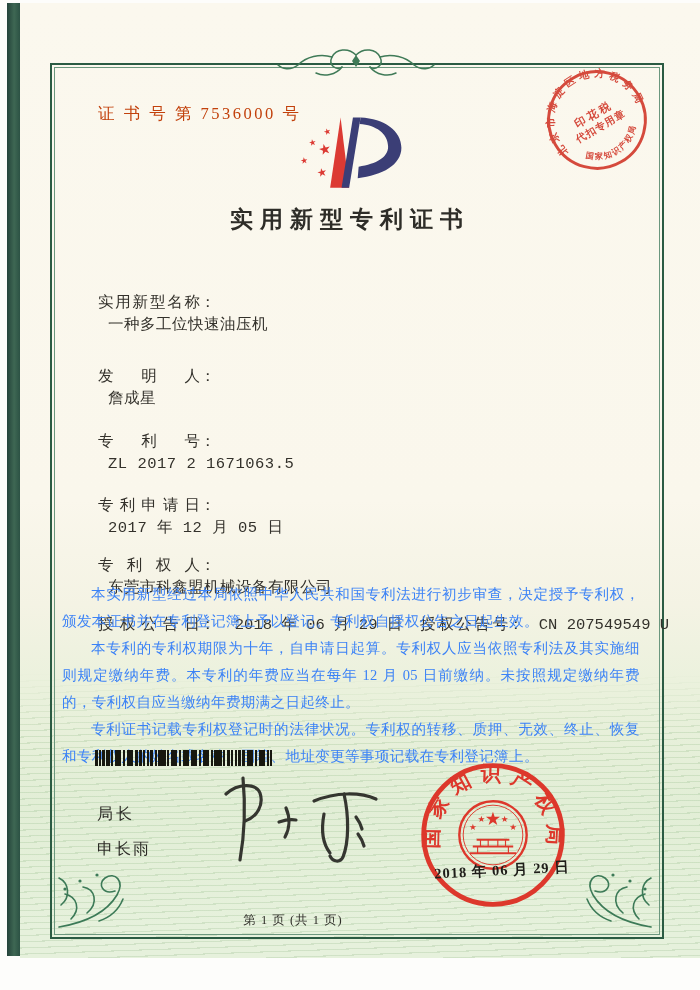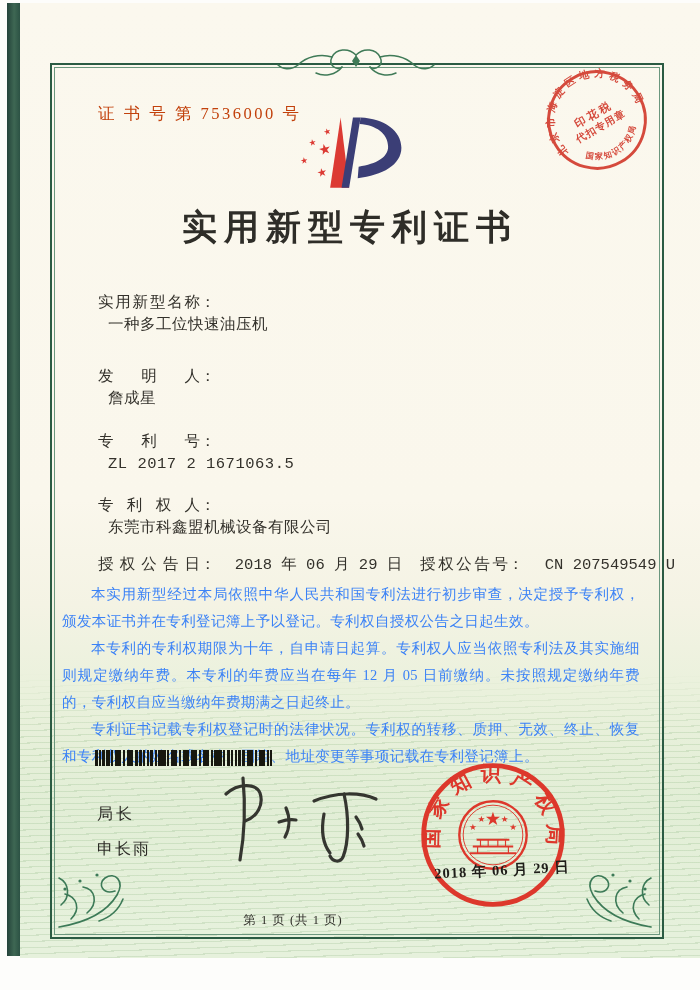--- a/index.html
+++ b/index.html
@@ -8,21 +8,21 @@
   .binding-strip{position:absolute;left:7px;top:3px;width:13px;height:953px;
     background:linear-gradient(90deg,#24433a,#3e6753 55%,#2c5244);}
   .paper{position:absolute;left:20px;top:3px;width:680px;height:955px;
     background:linear-gradient(180deg,#fbf8ee 0%,#faf7ec 52%,#f4f3e4 63%,#eaf1dc 72%,#e2eed6 84%,#e6f1dc 97%);}
   .wavelines{position:absolute;left:20px;top:672px;width:680px;height:286px;
     background:repeating-linear-gradient(178deg,rgba(118,168,108,0) 0 2.5px,rgba(118,168,108,.20) 2.5px 3.6px,rgba(118,168,108,0) 3.6px 6.2px);
     -webkit-mask-image:linear-gradient(180deg,transparent 0,#000 60px);mask-image:linear-gradient(180deg,transparent 0,#000 60px);}
   .frame{position:absolute;left:50px;top:63px;width:610px;height:872px;border:2.5px solid #2b5b43;}
   .frame-inner{position:absolute;inset:2px;border:1px solid #6b977e;}
   .cert-number{position:absolute;left:98px;top:103px;font-size:16.5px;color:#c2410c;letter-spacing:2.5px;}
-  .title{position:absolute;left:0;top:204px;width:700px;text-align:center;font-size:35px;font-weight:600;
+  .title{position:absolute;left:0;top:204px;width:700px;text-align:center;font-size:23px;font-weight:600;
     color:#2e2d28;letter-spacing:7px;}
   .fields{position:absolute;left:98px;top:292px;width:552px;font-size:15.5px;color:#33312b;font-family:Liberation Mono, monospace;}
   .frow{line-height:22px;}
   .flabel{display:inline-block;width:102px;text-align:justify;text-align-last:justify;vertical-align:top;}
   .fcolon{vertical-align:top;}
   .fvalue{display:inline-block;margin-left:10px;width:428px;vertical-align:top;letter-spacing:.5px;}
   .mb1{margin-bottom:30px}.mb2{margin-bottom:21px}.mb3{margin-bottom:20px}.mb4{margin-bottom:16px}.mb5{margin-bottom:15px}.mb6{margin-bottom:14px}
   .grant-row{position:relative;}
   .grant-right{position:absolute;left:322px;top:0;white-space:nowrap;}
   .grant-right .flabel{width:88px;}
@@ -138,30 +138,34 @@
       <span class="fvalue">一种多工位快速油压机</span>
     </div>
     <div class="frow mb2">
       <span class="flabel">发明人</span><span class="fcolon">：</span>
       <span class="fvalue">詹成星</span>
     </div>
     <div class="frow mb3">
       <span class="flabel">专利号</span><span class="fcolon">：</span>
       <span class="fvalue">ZL 2017 2 1671063.5</span>
     </div>
+    <div class="frow mb4">
+      <span class="flabel">专利申请日</span><span class="fcolon">：</span>
+      <span class="fvalue">2017 年 12 月 05 日</span>
+    </div>
     <div class="frow mb5">
       <span class="flabel">专利权人</span><span class="fcolon">：</span>
       <span class="fvalue">东莞市科鑫盟机械设备有限公司</span>
     </div>
     <div class="frow grant-row">
       <span class="flabel">授权公告日</span><span class="fcolon">：</span>
       <span style="margin-left:10px;">2018 年 06 月 29 日</span>
       <span class="grant-right">
         <span class="flabel">授权公告号</span><span class="fcolon">：</span>
-        <span style="margin-left:12px;">CN 207549549 U</span>
+        <span style="margin-left:6px;">CN 207549549 U</span>
       </span>
     </div>
   </div>
 
   <div class="paras">
     <p>本实用新型经过本局依照中华人民共和国专利法进行初步审查，决定授予专利权，颁发本证书并在专利登记簿上予以登记。专利权自授权公告之日起生效。</p>
     <p>本专利的专利权期限为十年，自申请日起算。专利权人应当依照专利法及其实施细则规定缴纳年费。本专利的年费应当在每年 12 月 05 日前缴纳。未按照规定缴纳年费的，专利权自应当缴纳年费期满之日起终止。</p>
     <p>专利证书记载专利权登记时的法律状况。专利权的转移、质押、无效、终止、恢复和专利权人的姓名或名称、国籍、地址变更等事项记载在专利登记簿上。</p>
   </div>
 

